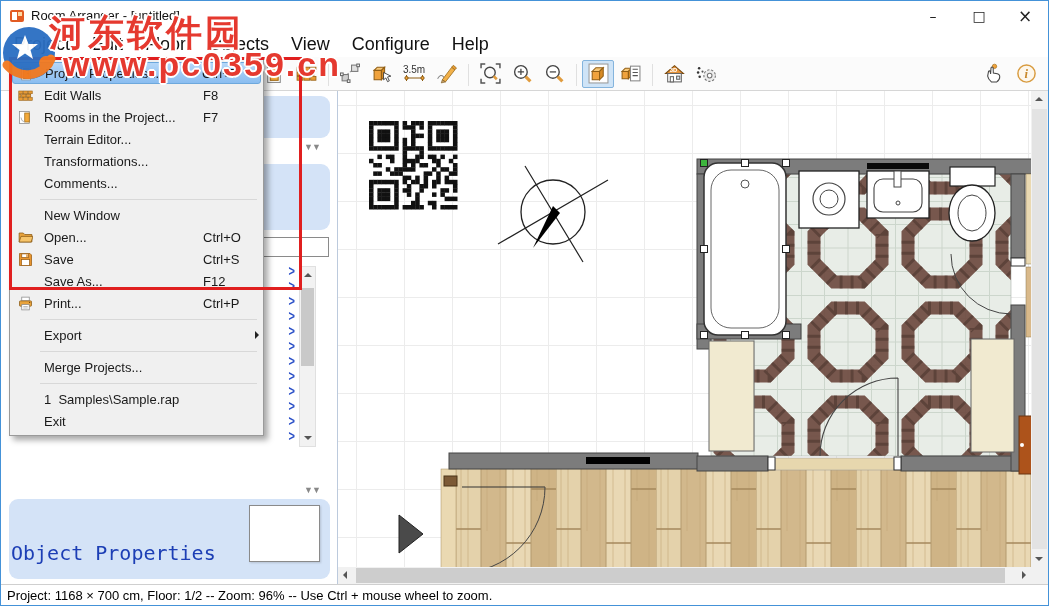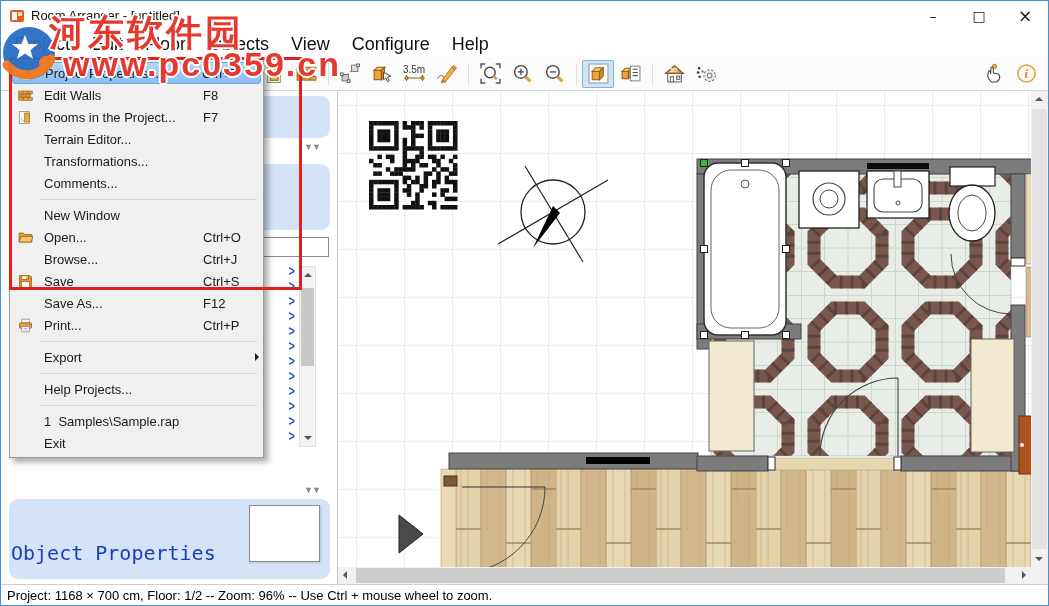--- a/index.html
+++ b/index.html
@@ -799,26 +799,20 @@
           <svg viewBox="0 0 20 20">
             <path d="M1.5,4H7L9,6H18.5V16H1.5Z" fill="#e8a33d" stroke="#8a5a14"></path>
             <path d="M1.5,16L4,8.5H20L17.5,16Z" fill="#f6c46a" stroke="#8a5a14"></path>
           </svg>
         </span>
         <span class="mi-label">Open...</span>
         <span class="mi-shortcut">Ctrl+O</span>
 
       </div>
       <div class="menu-item">
-        <span class="mi-icon"></span>
-        <span class="mi-label">Browse...</span>
-        <span class="mi-shortcut">Ctrl+J</span>
-
-      </div>
-      <div class="menu-item">
         <span class="mi-icon">
           <svg viewBox="0 0 20 20">
             <path d="M2,2H16L18,4V18H2Z" fill="#e8952e" stroke="#9a5c10"></path>
             <rect x="5" y="2.5" width="9" height="5" fill="#fff" stroke="#9a5c10"></rect>
             <rect x="11" y="3.2" width="2" height="3.4" fill="#e8952e"></rect>
             <rect x="4.5" y="10" width="11" height="8" fill="#fff" stroke="#9a5c10"></rect>
           </svg>
         </span>
         <span class="mi-label">Save</span>
         <span class="mi-shortcut">Ctrl+S</span>
@@ -845,21 +839,21 @@
 
       </div>
       <div class="menu-item submenu sep_after">
         <span class="mi-icon"></span>
         <span class="mi-label">Export</span>
         <span class="mi-shortcut"></span>
         <span class="mi-arrow"></span>
       </div>
       <div class="menu-item sep_after">
         <span class="mi-icon"></span>
-        <span class="mi-label">Help Projects...</span>
+        <span class="mi-label">Merge Projects...</span>
         <span class="mi-shortcut"></span>
 
       </div>
       <div class="menu-item">
         <span class="mi-icon"></span>
         <span class="mi-label">1  Samples\Sample.rap</span>
         <span class="mi-shortcut"></span>
 
       </div>
       <div class="menu-item">

